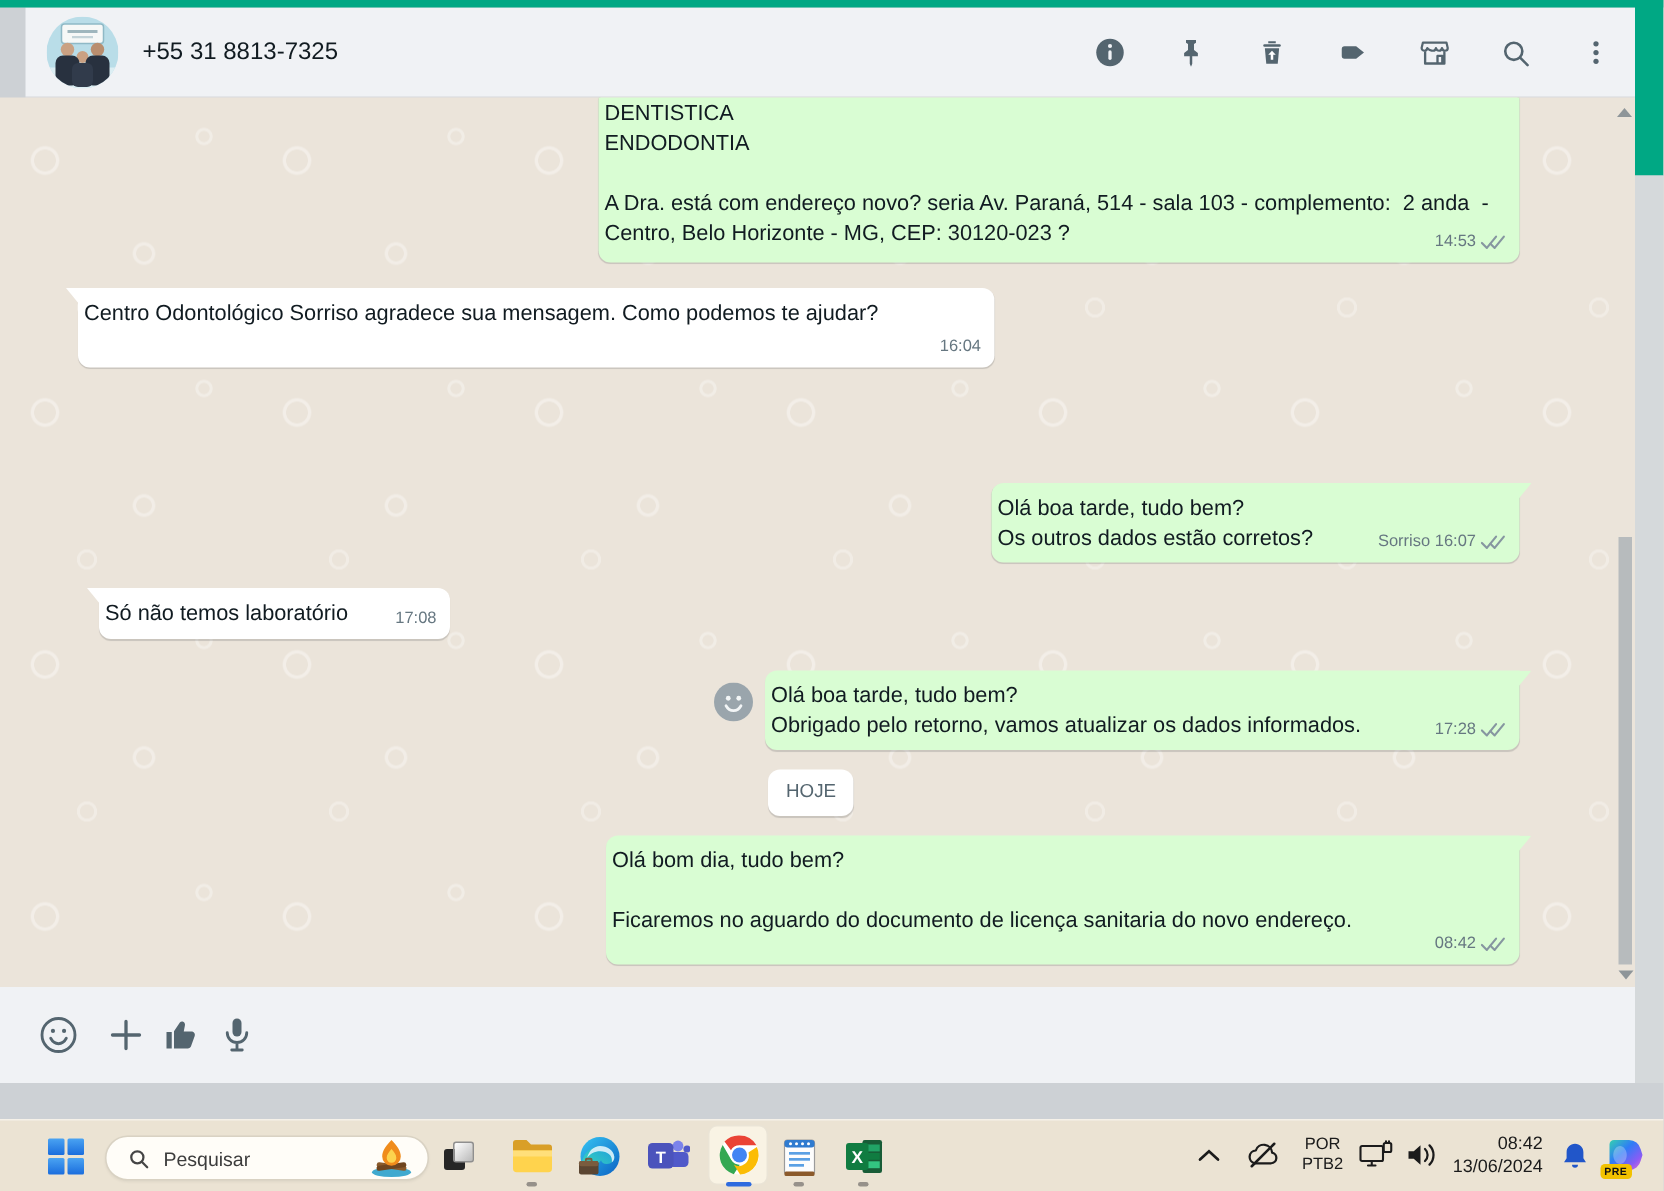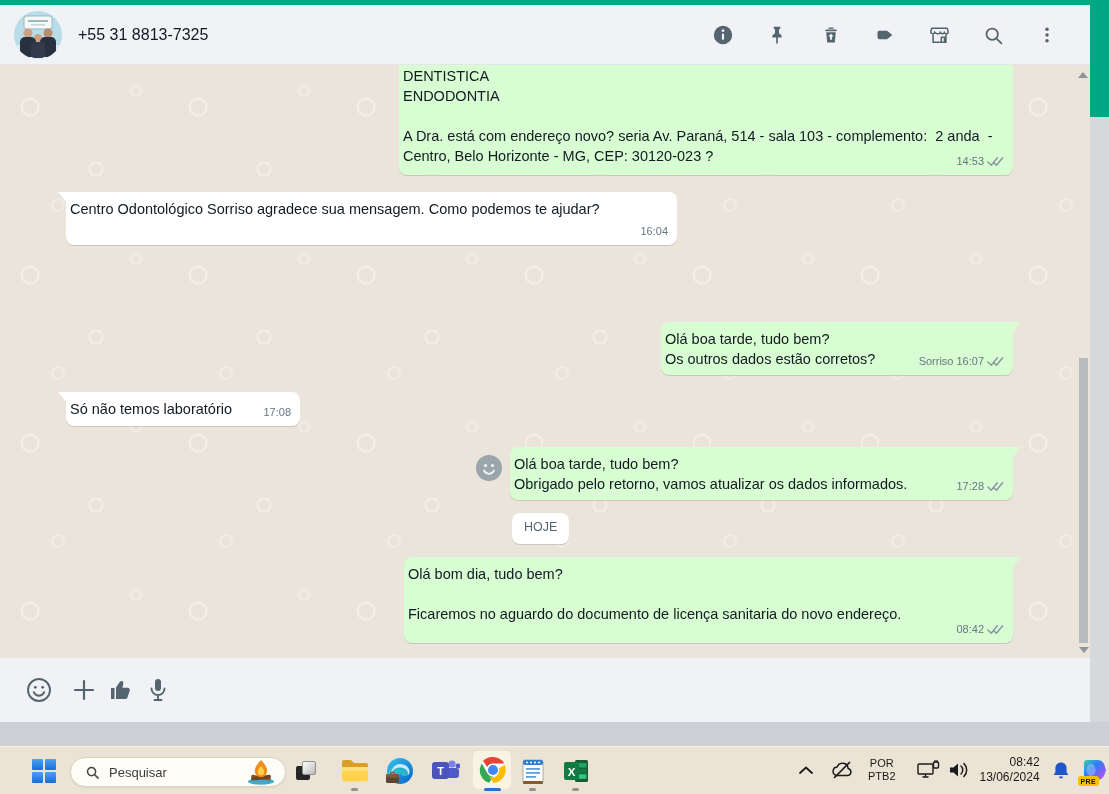--- a/index.html
+++ b/index.html
@@ -7,21 +7,21 @@
   body{font-family:"Liberation Sans","DejaVu Sans",sans-serif;position:relative;background:#cdd1d5}
   .abs{position:absolute}
 
   
   #topline{left:0;top:0;width:1109px;height:5px;background:#00a884;z-index:9}
   #rt-green{left:1090px;top:0;width:19px;height:117px;background:#00a884;z-index:8}
   #rt-gray{left:1090px;top:117px;width:19px;height:605px;background:#d5d9db;z-index:8}
   #bottom-strip{left:0;top:722px;width:1109px;height:24px;background:#cdd1d5}
 
   
-  #header{left:0;top:5px;width:1090px;height:60px;background:#f0f2f5;display:flex;align-items:center;border-bottom:1px solid rgba(0,0,0,.05)}
+  #header{left:17px;top:5px;width:1090px;height:60px;background:#f0f2f5;display:flex;align-items:center;border-bottom:1px solid rgba(0,0,0,.05)}
   #avatar{width:48px;height:48px;border-radius:50%;overflow:hidden;margin-left:14px;flex:0 0 auto;cursor:pointer}
   #contact-name{margin-left:16px;font-size:16px;color:#111b21}
   #hicons{position:absolute;left:696px;top:0;height:60px;width:378px;display:flex}
   .hslot{width:54px;height:60px;display:flex;align-items:center;justify-content:center;cursor:pointer}
   .hslot svg{display:block}
 
   
   #chat{left:0;top:65px;width:1090px;height:593px;overflow:hidden;
     background-color:#ebe4da;
     background-image:
@@ -37,21 +37,21 @@
   .msg-text{white-space:pre-wrap}
   .meta{position:absolute;right:9px;bottom:4px;display:flex;align-items:center;gap:3px;
     font-size:11px;color:#667781;white-space:nowrap}
   .tail{position:absolute;top:0;width:9px;height:11px}
   .tail.r{right:-8px;background:#d9fdd3;clip-path:polygon(0 0,100% 0,0 100%)}
   .tail.l{left:-8px;background:#ffffff;clip-path:polygon(0 0,100% 0,100% 100%)}
   .no-tr{border-top-right-radius:0}
   .no-tl{border-top-left-radius:0}
 
   #m1{top:-6px;right:77px;width:614px;height:116px}
-  #m2{top:127px;left:66px;width:611px;height:53px}
+  #m2{top:127px;left:52px;width:611px;height:53px}
   #m3{top:188px;left:66px;width:211px;height:52px;padding-right:56px}
   #m4{top:257px;right:77px;width:352px;height:53px}
   #m5{top:327px;left:66px;width:234px;height:34px;padding-right:56px}
   #m6{top:382px;right:77px;width:503px;height:53px}
   #m7{top:492px;right:77px;width:609px;height:86px}
 
   #date-chip{position:absolute;left:512px;top:448px;height:31px;padding:7px 12px 0;background:#fff;
     border-radius:8px;font-size:12.5px;color:#54656f;box-shadow:0 1px .5px rgba(11,20,26,.15)}
 
   #react-btn{position:absolute;left:-34px;top:8px;width:26px;height:26px;cursor:pointer}
@@ -91,21 +91,21 @@
   #edge-btn{left:384px;top:755px;width:32px;height:32px}
   #teams-btn{left:429px;top:757px;width:32px;height:28px}
   #chrome-box{left:472px;top:750px;width:40px;height:40px;border-radius:6px;background:#f9f3e4;border:1px solid rgba(0,0,0,.06)}
   #notepad-btn{left:518px;top:756px;width:30px;height:29px}
   #excel-btn{left:561px;top:757px;width:30px;height:28px}
   .run-dash{position:absolute;top:788px;width:7px;height:3px;border-radius:1.5px;background:#96918a}
   #dash-chrome{position:absolute;left:484px;top:788px;width:17px;height:3px;border-radius:1.5px;background:#2e6bdf}
 
   #tray{position:absolute;left:790px;top:746px;width:319px;height:48px;display:flex;align-items:center}
   .tray-item{display:flex;align-items:center;justify-content:center;cursor:pointer}
-  #lang{font-size:11px;line-height:13px;color:#1b1b1b;text-align:center;margin:0 16px}
+  #lang{font-size:11px;line-height:13px;color:#1b1b1b;text-align:center;margin:0 5px}
   #clock{font-size:12px;line-height:15px;color:#1b1b1b;text-align:right;margin-left:10px;cursor:pointer}
   #copilot{position:relative;margin-left:12px}
   #copilot-badge{position:absolute;left:-4px;bottom:-3px;background:#f2c200;color:#111;
     font-size:7px;font-weight:bold;padding:1.5px 3px;border-radius:3px;letter-spacing:.3px}
 </style>
 </head>
 <body>
 
 <div class="abs" id="topline"></div>
 <div class="abs" id="rt-green"></div>

